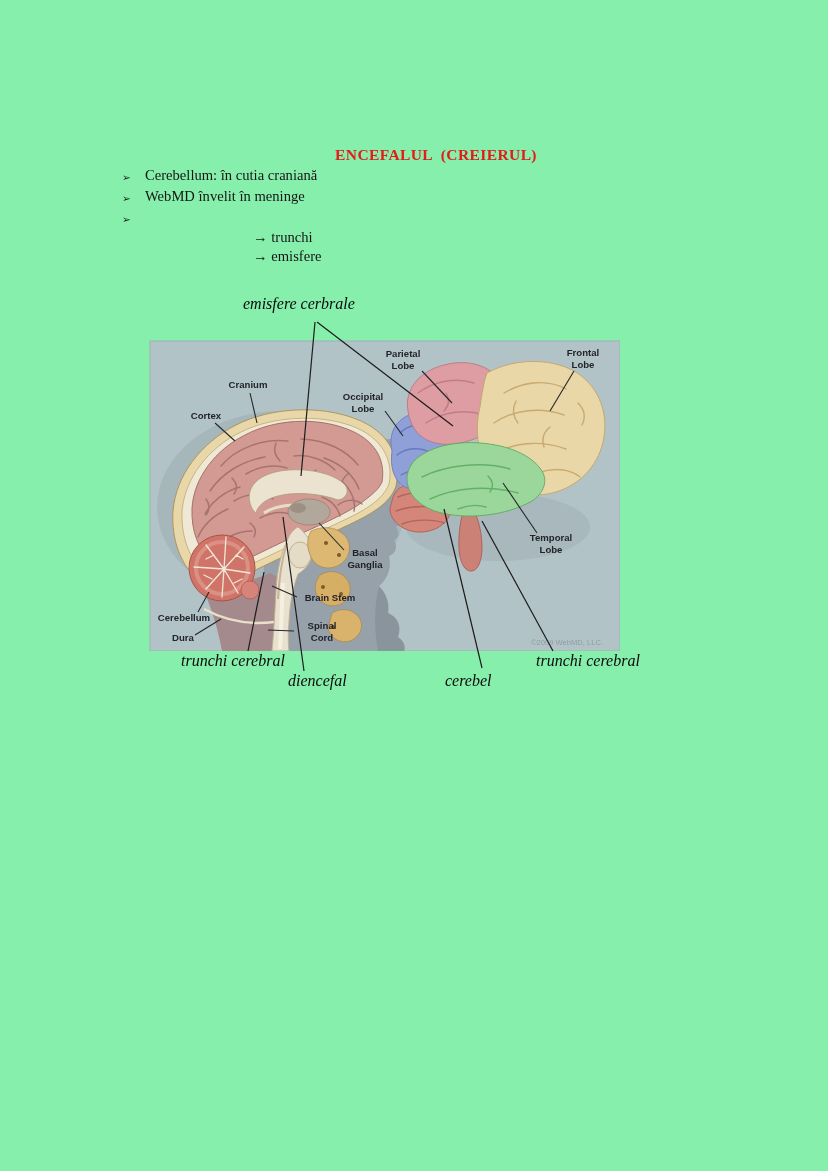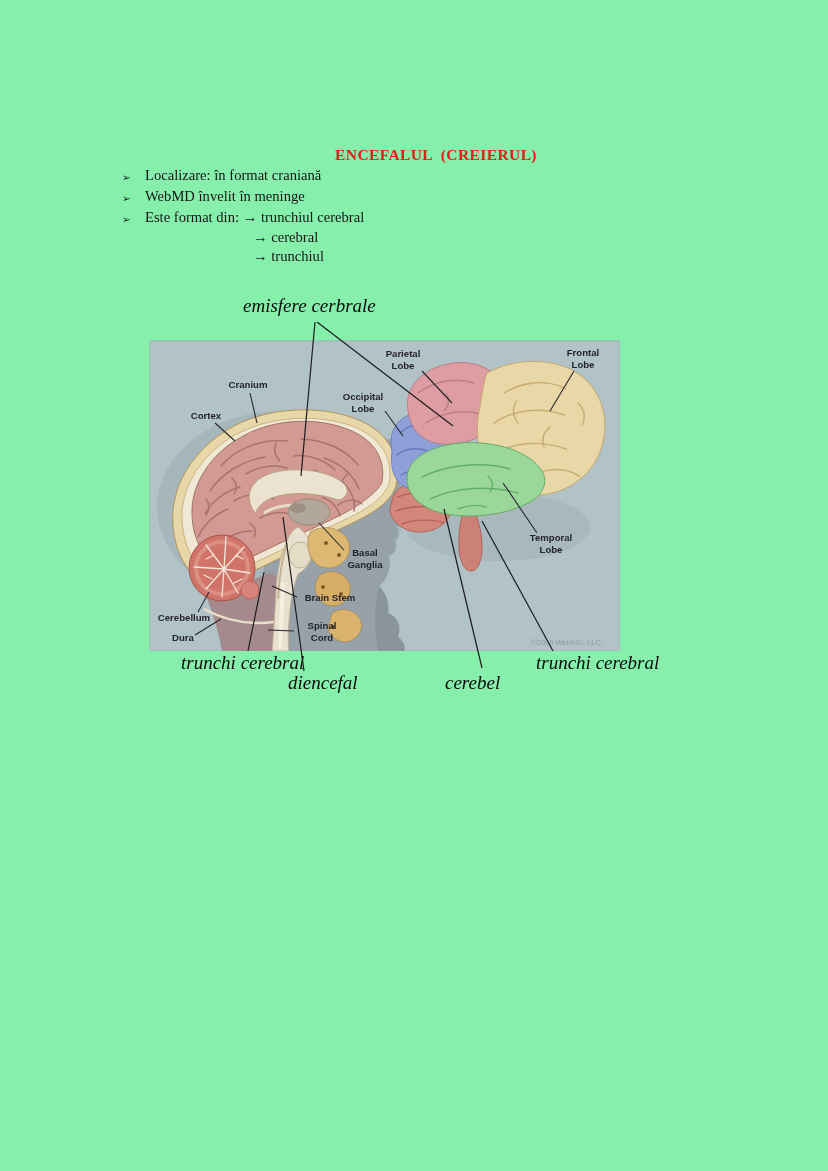--- a/index.html
+++ b/index.html
@@ -12,21 +12,21 @@
     font-weight:bold;font-size:15.5px;letter-spacing:.4px;white-space:pre;
   }
   .bullet-list{position:absolute;left:122px;top:166px;font-size:14.6px;line-height:18.8px;}
   .bullet-row{display:flex;align-items:flex-start;}
   .bullet-marker{
     flex:0 0 23px;width:23px;font-family:"DejaVu Sans",sans-serif;
     font-size:10.5px;padding-top:2px;color:#1b1b1b;
   }
   .bullet-row.sub{padding-left:131px;}
   .annotation{
-    position:absolute;font-style:italic;font-size:19px;color:#0a0a0a;white-space:nowrap;
+    position:absolute;font-style:italic;font-size:16px;color:#0a0a0a;white-space:nowrap;
   }
   .figure-wrap{position:absolute;left:146px;top:331px;width:474px;height:320px;}
   .overlay-svg{position:absolute;left:0;top:0;width:828px;height:1171px;pointer-events:none;z-index:5;}
   .fig-label{
     font-family:"Liberation Sans",sans-serif;font-weight:bold;font-size:9.6px;
     fill:#23232b;text-anchor:middle;
   }
   .watermark{
     font-family:"Liberation Sans",sans-serif;font-size:7.6px;fill:#8e9da4;text-anchor:middle;
   }
@@ -37,35 +37,34 @@
 </head>
 <body>
 
 <div class="page">
 
   <div class="doc-title" style="color:#e41b17;">ENCEFALUL  (CREIERUL)</div>
 
   <div class="bullet-list">
     <div class="bullet-row">
       <span class="bullet-marker">➢</span>
-      <span>Localizare: în format craniană</span>
+      <span>Cerebellum: în cutia craniană</span>
     </div>
     <div class="bullet-row">
       <span class="bullet-marker">➢</span>
       <span>WebMD învelit în meninge</span>
     </div>
     <div class="bullet-row">
       <span class="bullet-marker">➢</span>
-      <span>Este format din: → trunchiul cerebral</span>
     </div>
     <div class="bullet-row sub">
-      <span>→ cerebral</span>
+      <span>→ trunchi</span>
     </div>
     <div class="bullet-row sub">
-      <span>→ trunchiul</span>
+      <span>→ emisfere</span>
     </div>
   </div>
 
   <div class="annotation" style="left:243px;top:295px;">emisfere cerbrale</div>
 
   <div class="figure-wrap">
     <svg width="474" height="320" viewBox="0 0 474 320">
 
       <rect x="4" y="10" width="470" height="310" fill="#b2c3c7" stroke="#9fb2b7" stroke-width="1"></rect>
 

